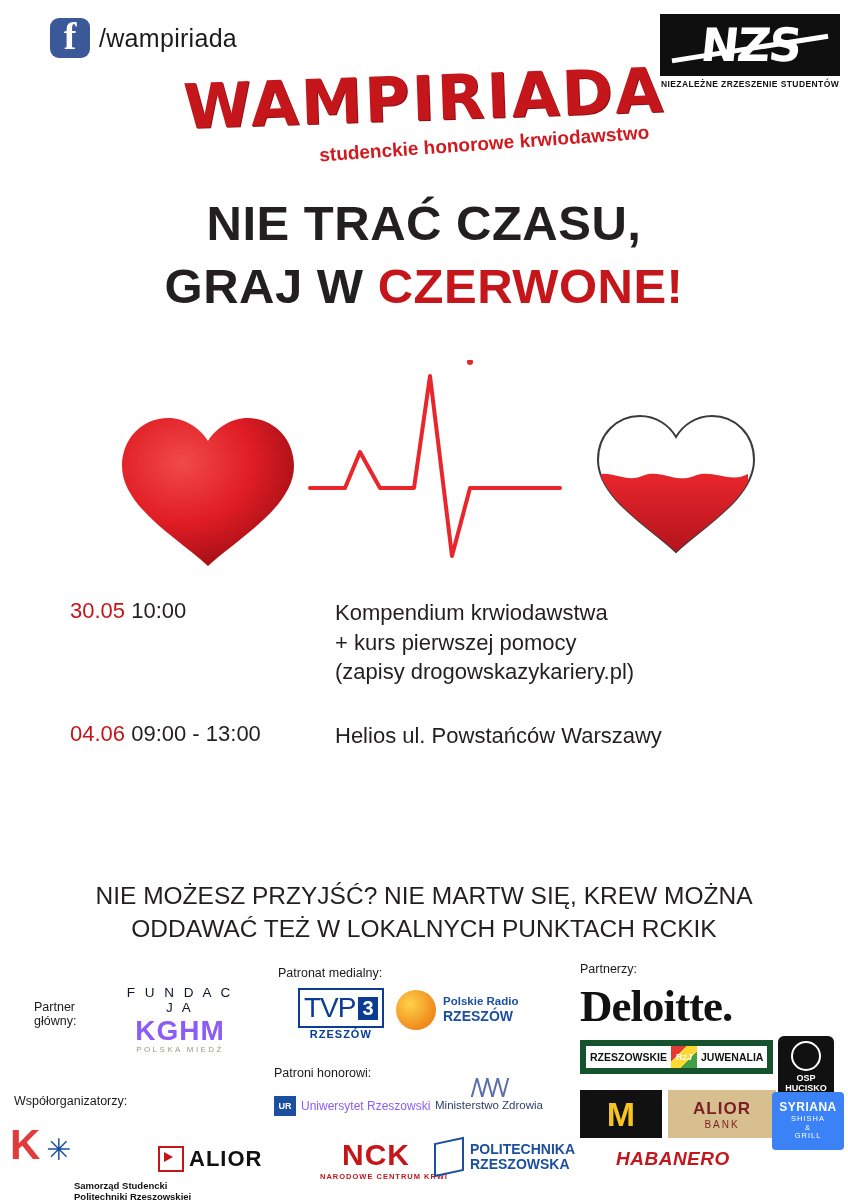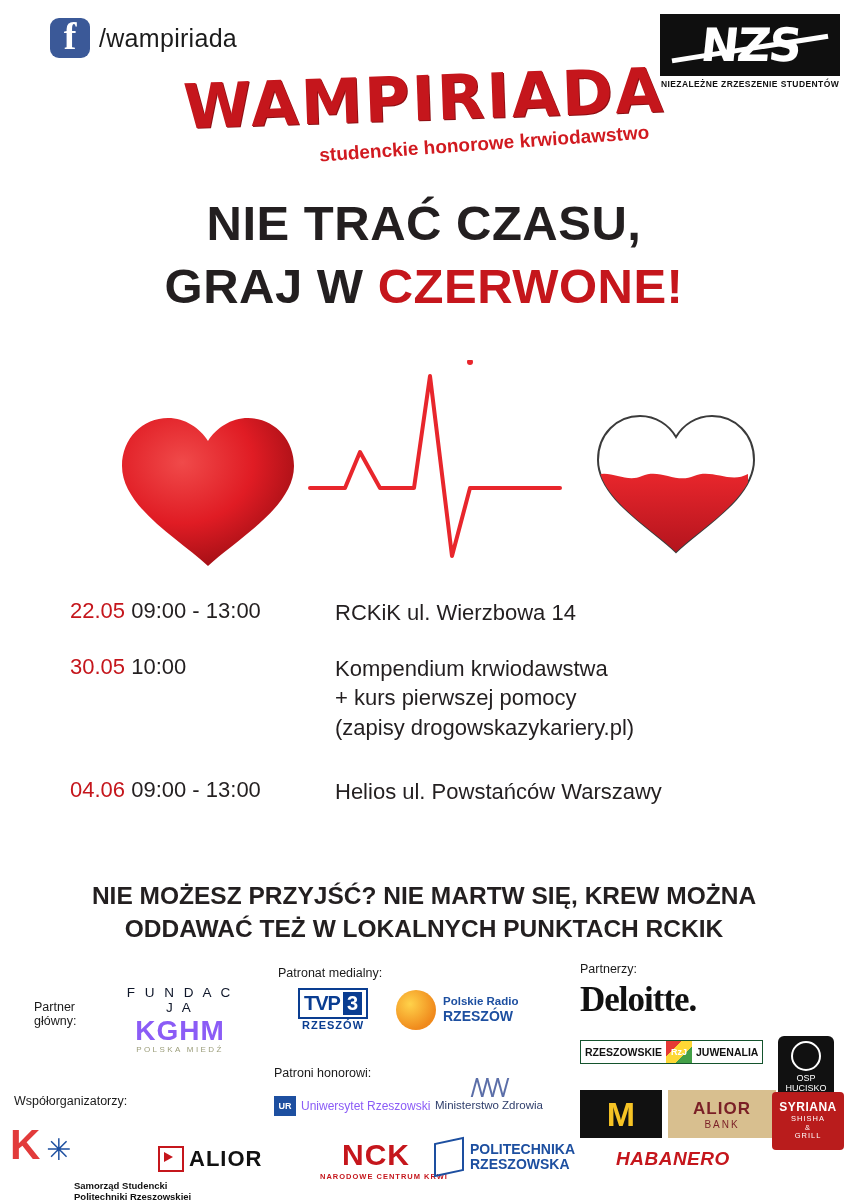--- a/index.html
+++ b/index.html
@@ -88,94 +88,94 @@
     position:absolute;top:598px;left:70px;width:740px;
     font-size:22px;color:#231f20;
   }
   .row{display:flex;margin-bottom:26px;}
   .row .when{width:265px;flex:0 0 265px;white-space:nowrap;}
   .row .when .date{color:#c5161c;}
   .row .what{line-height:1.35;}
   
   .note{
     position:absolute;top:880px;left:0;width:848px;text-align:center;
-    font-weight:bold;font-size:24.5px;line-height:1.34;color:#231f20;
+    font-weight:normal;font-size:24.5px;line-height:1.34;color:#231f20;
   }
   
   .sponsors{
     position:absolute;top:952px;left:0;width:848px;height:248px;
     font-size:12px;
   }
   .lbl{font-size:12.5px;color:#1a1a1a;}
   .blk{position:absolute;}
   
   .kghm{width:120px;text-align:center;color:#8d8f6a;line-height:1.1;}
   .kghm .f{font-size:13.5px;letter-spacing:3px;color:#0f172a;}
   .kghm .k{font-size:28px;font-weight:bold;letter-spacing:1px;color:#8b5cf6;}
   .kghm .p{font-size:8px;letter-spacing:2.4px;color:#9b9d7a;}
   
   .tvp{
     background:#fff;border:2px solid #0a3d91;display:inline-flex;
     align-items:center;padding:2px 4px;
   }
-  .tvp .t{color:#0a3d91;font-weight:bold;font-size:20px;letter-spacing:-1px;}
+  .tvp .t{color:#0a3d91;font-weight:normal;font-size:28px;letter-spacing:-1px;}
   .tvp .three{
     background:#0a3d91;color:#fff;font-weight:bold;font-size:20px;
     padding:0 4px;margin-left:3px;
   }
   .tvp-sub{font-size:11px;font-weight:bold;color:#0a3d91;letter-spacing:1px;text-align:center;}
   
   .pr-ball{
     width:40px;height:40px;border-radius:50%;
     background:radial-gradient(circle at 35% 35%,#ffd24a,#f08a1c 70%);
   }
   .pr-txt{color:#1d4fa0;font-weight:bold;font-size:11.5px;line-height:1.25;}
   .pr-txt .big{font-size:14px;}
   
   .deloitte{
     font-family:"Liberation Serif", serif;
-    font-size:35px;font-weight:bold;color:#111;letter-spacing:-1px;
+    font-size:45px;font-weight:bold;color:#111;letter-spacing:-1px;
   }
   
   .juw{
-    display:flex;align-items:center;background:#fff;border:1px solid #14532d;
+    display:flex;align-items:center;background:#fff;border:6px solid #14532d;
   }
   .juw .l{font-size:10.5px;font-weight:bold;color:#111;padding:3px 4px;}
   .juw .m{
     width:26px;height:22px;background:
       linear-gradient(135deg,#e53935 0 33%,#fdd835 33% 66%,#43a047 66% 100%);
     display:flex;align-items:center;justify-content:center;
     color:#fff;font-size:9px;font-weight:bold;
   }
   .juw .r{font-size:10.5px;font-weight:bold;color:#111;padding:3px 4px;}
   
   .osp{
     width:56px;height:62px;background:#111;border-radius:6px;color:#fff;
     display:flex;flex-direction:column;align-items:center;justify-content:center;
-    font-size:9px;font-weight:normal;
+    font-size:9px;font-weight:bold;
   }
   .osp .ring{
     width:26px;height:26px;border:2px solid #fff;border-radius:50%;
     margin-bottom:2px;
   }
   
   .mcd{
     width:82px;height:48px;background:#111;display:flex;align-items:center;justify-content:center;
     color:#f6c324;font-weight:bold;font-size:34px;
   }
   
   .alior{
     width:108px;height:48px;background:#d8bf8f;display:flex;flex-direction:column;
     align-items:center;justify-content:center;
   }
   .alior .a{font-weight:bold;font-size:17px;color:#7a1f26;letter-spacing:1px;}
   .alior .b{font-size:10px;color:#7a1f26;letter-spacing:2px;}
   
   .syr{
-    width:72px;height:58px;background:#b91c1c;color:#fff;border-radius:4px;
+    width:72px;height:58px;background:#3b82f6;color:#fff;border-radius:4px;
     display:flex;flex-direction:column;align-items:center;justify-content:center;
     line-height:1.15;text-align:center;
   }
   .syr .n{font-size:12px;font-weight:bold;letter-spacing:.5px;}
   .syr .s{font-size:7.5px;letter-spacing:1px;}
   
   .hab{color:#c5161c;font-weight:bold;font-size:19px;font-style:italic;letter-spacing:.5px;}
   
   .helios{display:flex;align-items:center;}
   .helios .sq{
@@ -288,27 +288,20 @@
                0 38-52 67-78 92
                -26-25-78-54-78-92z" fill="#ffffff" stroke="#3b3b3b" stroke-width="2"></path>
       <g clip-path="url(#heart2clip)">
         <path d="M590 118 c18,-12 34,6 52,-2 18,-8 34,8 52,0 18,-8 36,8 54,-2 l0,96 -158,0 z" fill="url(#fillg)"></path>
       </g>
     </g>
   </svg>
 </div>
 
 <div class="schedule">
-  <div class="row">
-    <div class="when">
-      <span class="date">22.05</span>
-      <span>09:00 - 13:00</span>
-    </div>
-    <div class="what">RCKiK ul. Wierzbowa 14</div>
-  </div>
 
   <div class="row" style="margin-bottom:34px;">
     <div class="when">
       <span class="date">30.05</span>
       <span>10:00</span>
     </div>
     <div class="what" style="white-space:pre-line">Kompendium krwiodawstwa
 + kurs pierwszej pomocy
 (zapisy drogowskazykariery.pl)</div>
   </div>

